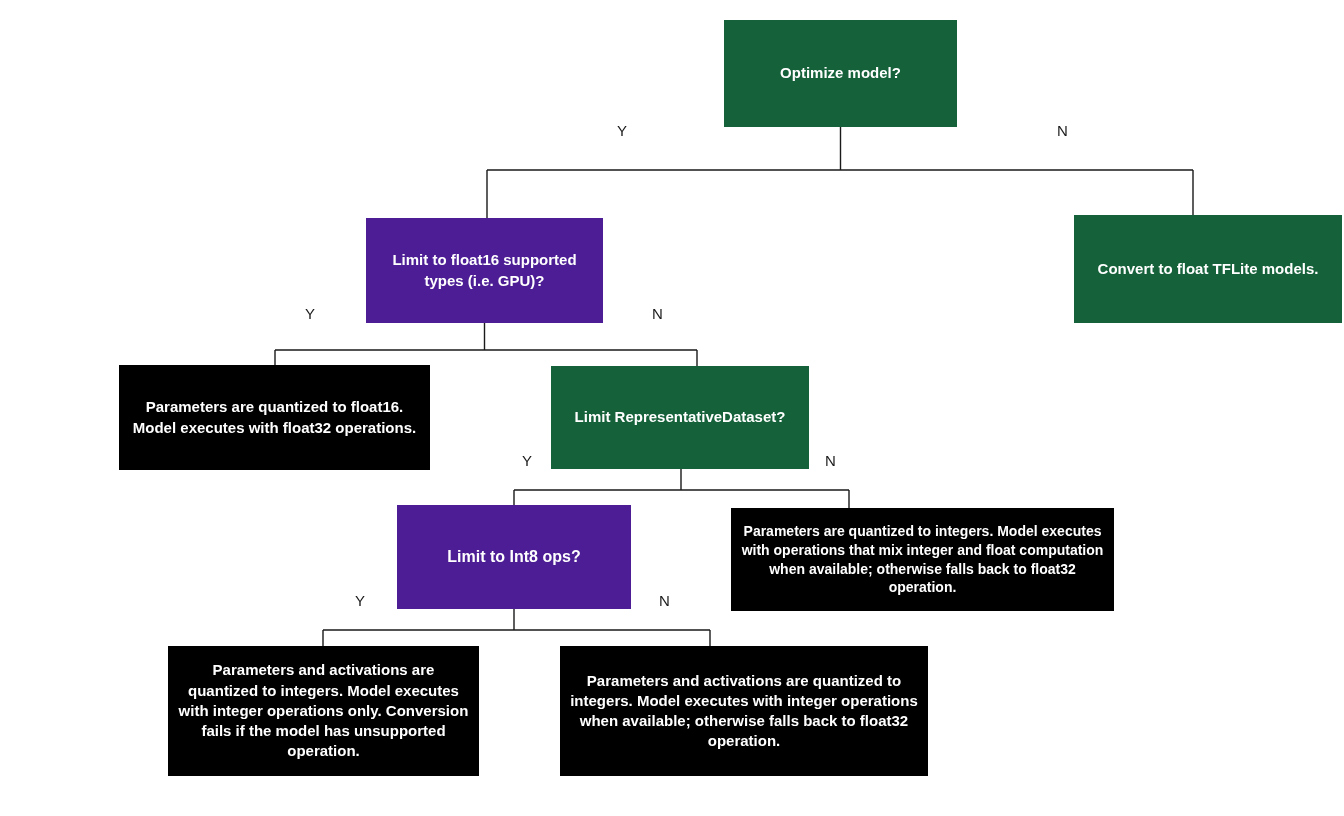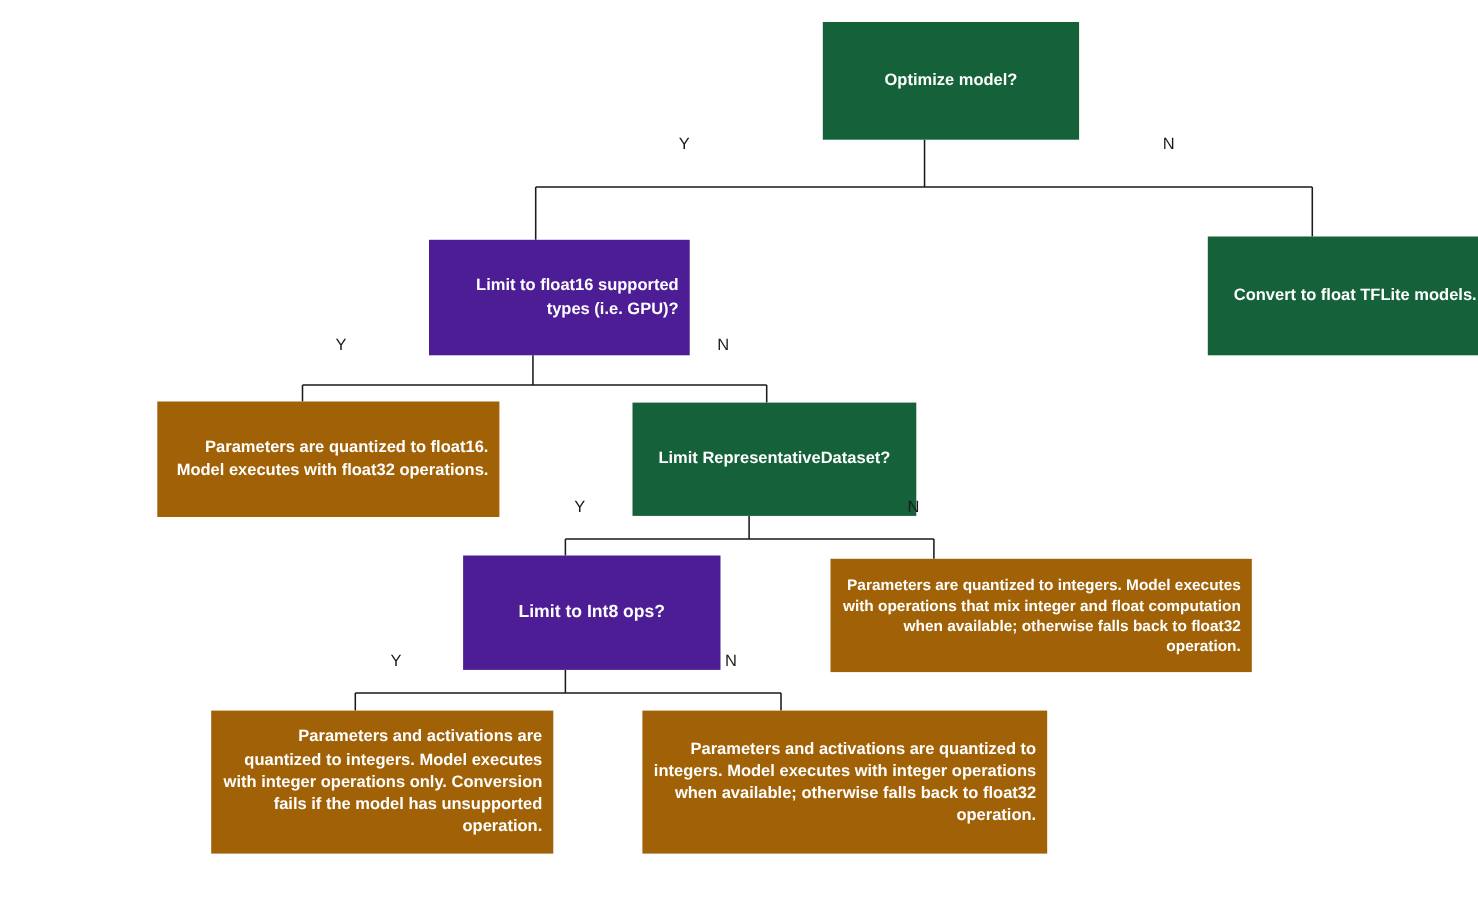--- a/index.html
+++ b/index.html
@@ -16,35 +16,34 @@
     height: 816px;
     background: #ffffff;
     overflow: hidden;
   }
   .node {
     position: absolute;
     box-sizing: border-box;
     display: flex;
     align-items: center;
     justify-content: center;
-    text-align: right;
+    text-align: center;
     color: #ffffff;
     font-weight: bold;
     line-height: 1.35;
     padding: 6px 10px;
-    margin-left: 24px;
   }
   .node-dark {
     background: #14613a;
   }
   .node-mid {
     background: #4c1d95;
   }
   .node-orange {
-    background: #a16207;
+    background: #000000;
   }
   .edge-label {
     position: absolute;
     color: #1a1a1a;
     font-size: 15px;
     font-weight: normal;
     font-family: "Liberation Sans", sans-serif;
   }
   svg.connectors {
     position: absolute;

